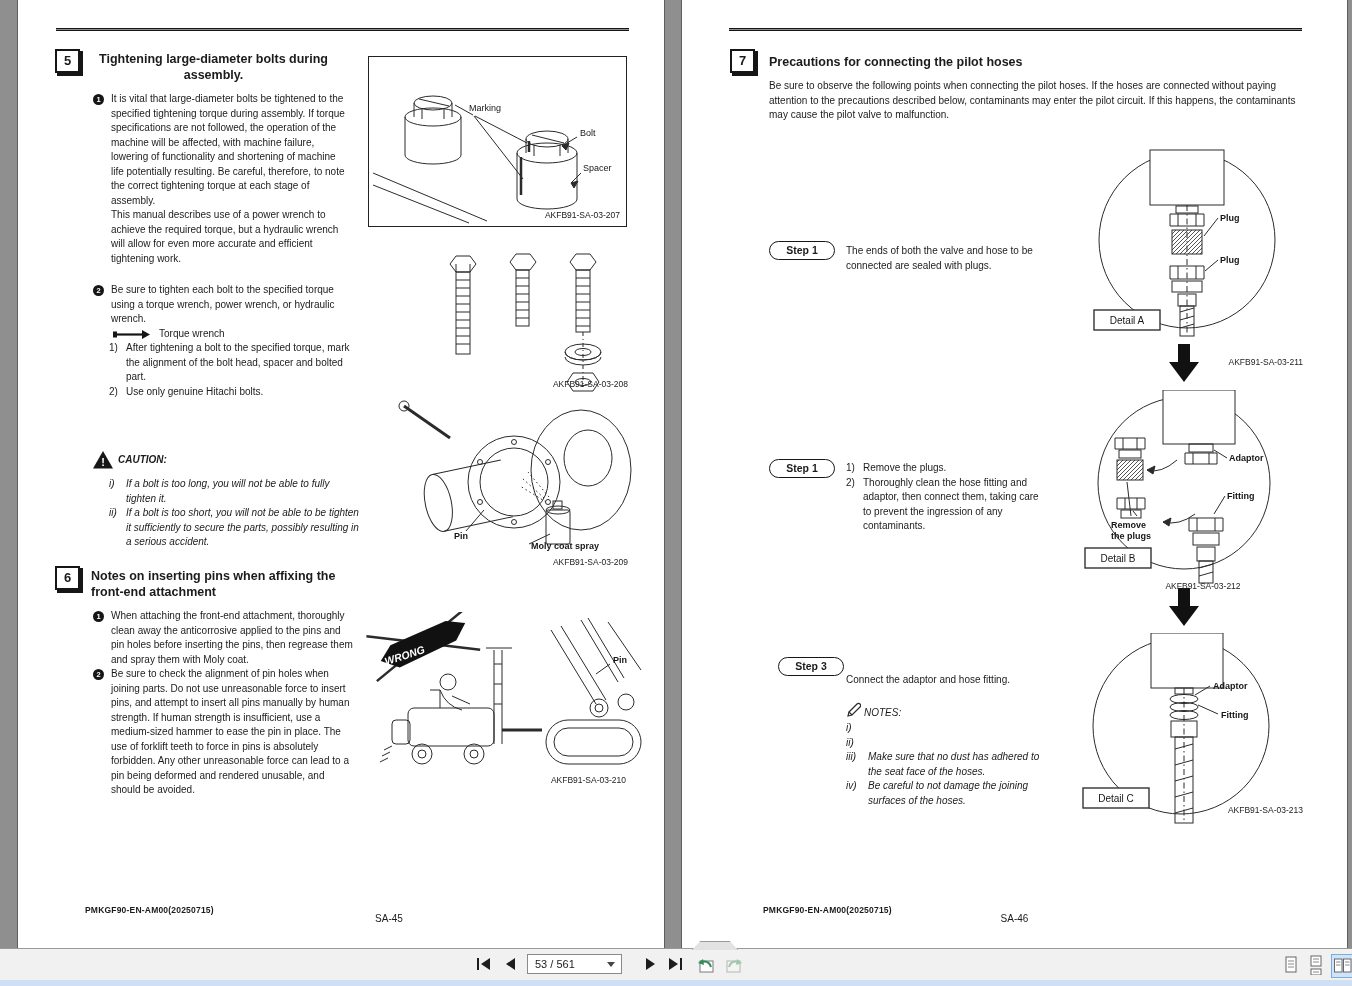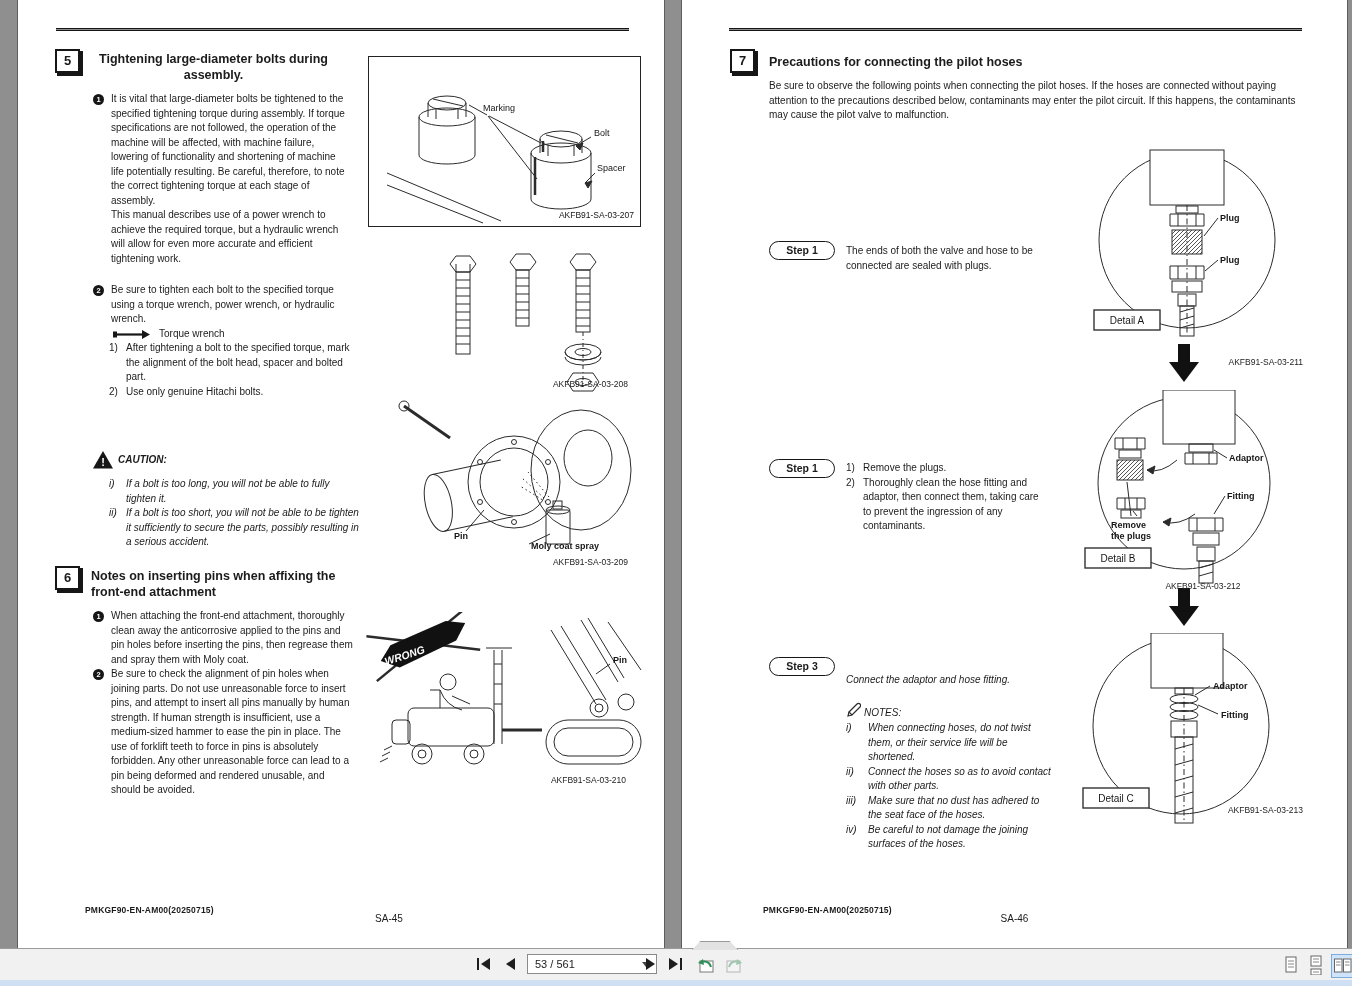--- a/index.html
+++ b/index.html
@@ -47,21 +47,21 @@
   .tb-notch{position:absolute;left:692px;top:-8px;width:44px;height:8px;background:#e2e2e2;
             border:1px solid #9a9a9a;border-bottom:none;
             clip-path:polygon(0 100%,18% 0,82% 0,100% 100%);}
   .tbtn{position:absolute;top:8px;display:flex;align-items:center;gap:2px;background:none;
         border:none;padding:0;cursor:pointer;height:14px;}
   .tl{width:0;height:0;border-top:6px solid transparent;border-bottom:6px solid transparent;
       border-right:9px solid #1d1d1d;}
   .tr{width:0;height:0;border-top:6px solid transparent;border-bottom:6px solid transparent;
       border-left:9px solid #1d1d1d;}
   .vbar{width:2px;height:12px;background:#1d1d1d;}
-  .pagebox{position:absolute;left:527px;top:5px;width:130px;height:20px;background:#fff;
+  .pagebox{position:absolute;left:527px;top:5px;width:95px;height:20px;background:#fff;
            border:1px solid #8a8a8a;display:flex;align-items:center;font-size:11px;
            padding-left:7px;box-sizing:border-box;}
   .caret{margin-left:auto;margin-right:6px;width:0;height:0;border-left:4px solid transparent;
          border-right:4px solid transparent;border-top:5px solid #444;}
   .tbicon{position:absolute;top:6px;display:inline-flex;}
   .sel{background:#cfe4f8;box-shadow:0 0 0 1px #7aadde;padding:2px;}
   .bstrip{position:absolute;left:0;top:980px;width:1352px;height:6px;background:#cfe0f4;}
 </style>
 </head>
 <body>
@@ -73,21 +73,21 @@
 
     <div class="secbox" style="left:37px;top:49px;">5</div>
     <div class="sectitle" style="left:73px;top:52px;width:245px;text-align:center;">Tightening large-diameter bolts during assembly.</div>
 
     <div class="para" style="left:93px;top:92px;width:238px;">
       <span class="bullet">1</span>
       <div class="ptext">It is vital that large-diameter bolts be tightened to the specified tightening torque during assembly. If torque specifications are not followed, the operation of the machine will be affected, with machine failure, lowering of functionality and shortening of machine life potentially resulting. Be careful, therefore, to note the correct tightening torque at each stage of assembly.</div>
       <div class="ptext">This manual describes use of a power wrench to achieve the required torque, but a hydraulic wrench will allow for even more accurate and efficient tightening work.</div>
     </div>
 
-    <div class="figframe" style="left:350px;top:56px;width:257px;height:169px;padding-left:14px;">
+    <div class="figframe" style="left:350px;top:56px;width:257px;height:169px;">
       <svg width="257" height="169">
         <g stroke="#2b2b2b" fill="none" stroke-width="1">
           <line x1="4" y1="116" x2="118" y2="164"></line>
           <line x1="4" y1="128" x2="100" y2="166"></line>
           <ellipse cx="64" cy="60" rx="28" ry="9"></ellipse>
           <path d="M36,60 V98 A28,9 0 0 0 92,98 V60"></path>
           <ellipse cx="64" cy="46" rx="19" ry="7"></ellipse>
           <path d="M45,46 V60 M83,46 V60 M53,51 V62 M75,51 V62"></path>
           <line x1="50" y1="42" x2="80" y2="49"></line>
           <ellipse cx="178" cy="96" rx="30" ry="10"></ellipse>
@@ -350,38 +350,36 @@
       <text x="150" y="109" class="flabel-b">Fitting</text>
       <text x="34" y="138" class="flabel-b">Remove</text>
       <text x="34" y="149" class="flabel-b">the plugs</text>
       <text x="41" y="172" text-anchor="middle" class="detail-txt">Detail B</text>
     </svg>
     <svg class="fig" style="left:487px;top:588px;" width="30" height="38">
       <polygon points="9,0 21,0 21,18 30,18 15,38 0,18 9,18" fill="#111"></polygon>
     </svg>
     <div class="figcap" style="left:421px;top:581px;width:200px;text-align:center;">AKFB91-SA-03-212</div>
 
-    <div class="steppill" style="left:87px;top:657px;">Step 3</div>
-    <div class="steptext" style="left:164px;top:673px;width:200px;font-style:italic;">Connect the adaptor and hose fitting.</div>
+    <div class="steppill" style="left:96px;top:657px;">Step 3</div>
+    <div class="steptext" style="left:164px;top:673px;width:200px;">Connect the adaptor and hose fitting.</div>
 
     <svg class="fig" style="left:163px;top:701px;" width="16" height="17">
       <g stroke="#2b2b2b" fill="none" stroke-width="1.2">
         <path d="M4,11 L12,3 a2,2 0 0 1 3,3 L7,14 Z"></path>
         <path d="M4,11 l-1,4 l4,-1"></path>
       </g>
     </svg>
     <div class="notesTitle" style="left:182px;top:707px;">NOTES:</div>
     <div class="numlist ital notes" style="left:164px;top:721px;width:206px;">
       <div class="li">
         <span class="m">i)</span>
-        <span class="t">When connecting hoses, do not twist them, or their service life will be shortened.</span>
       </div>
       <div class="li">
         <span class="m">ii)</span>
-        <span class="t">Connect the hoses so as to avoid contact with other parts.</span>
       </div>
       <div class="li">
         <span class="m">iii)</span>
         <span class="t">Make sure that no dust has adhered to the seat face of the hoses.</span>
       </div>
       <div class="li">
         <span class="m">iv)</span>
         <span class="t">Be careful to not damage the joining surfaces of the hoses.</span>
       </div>
     </div>

